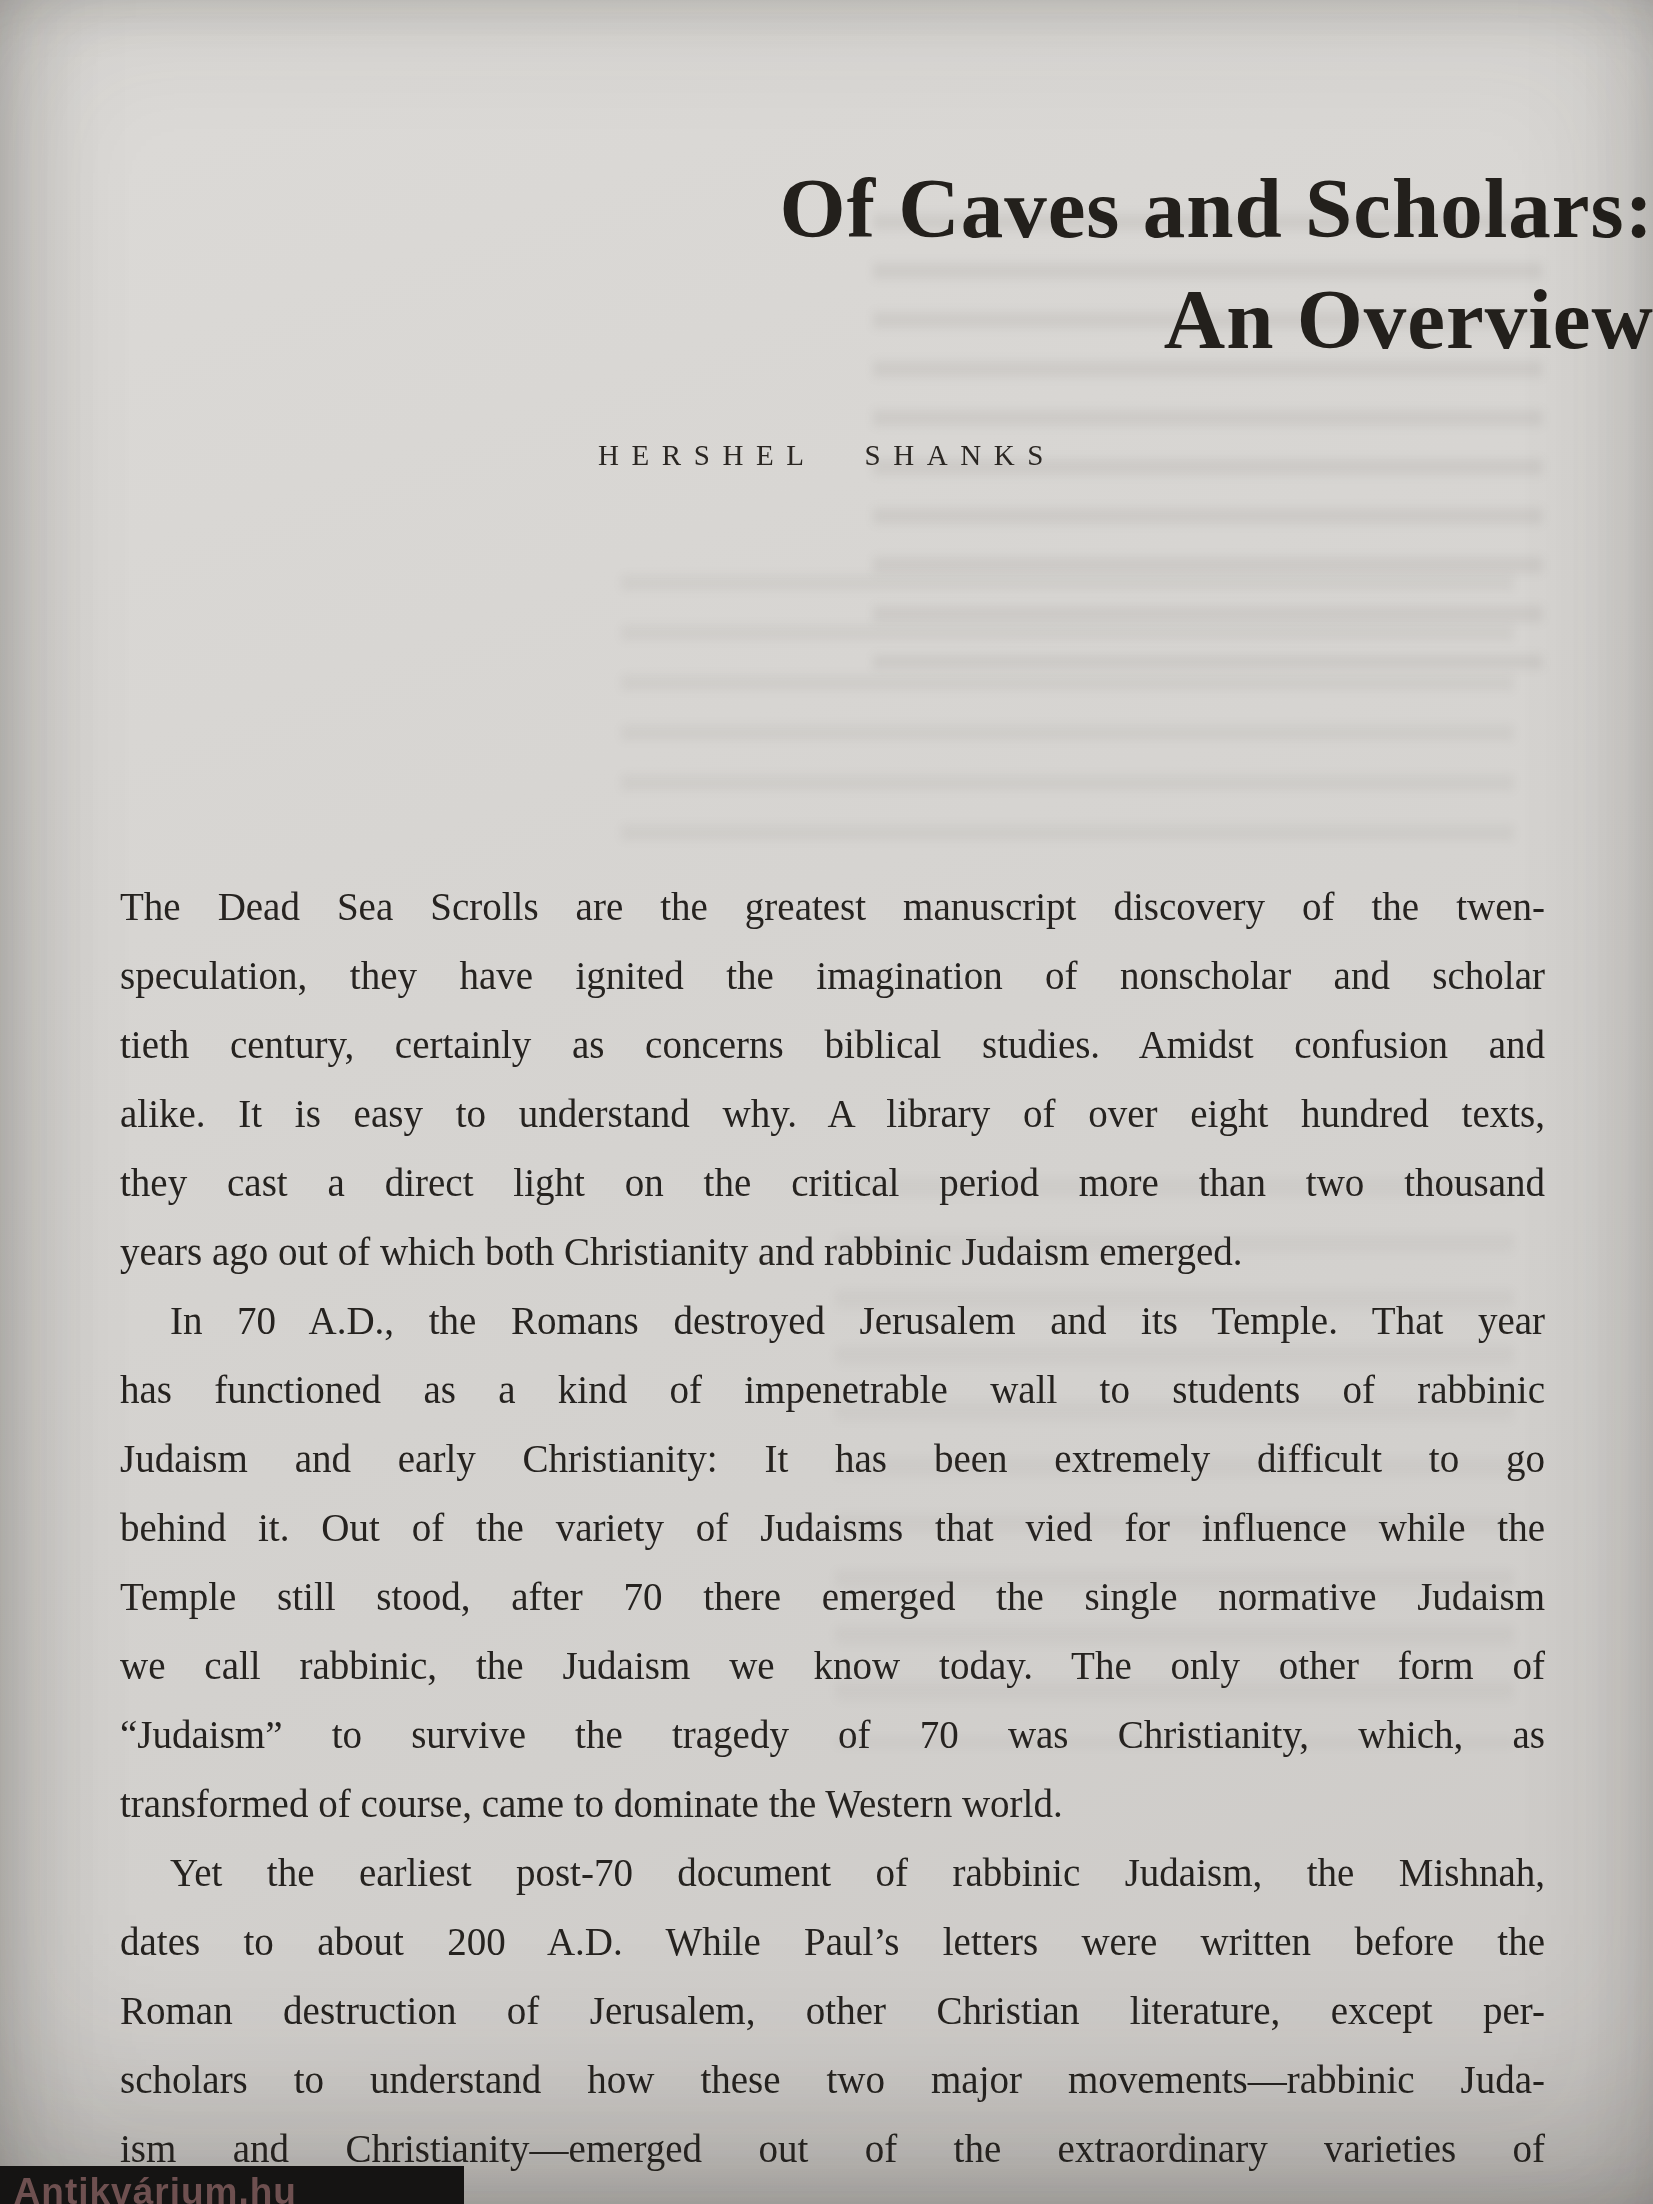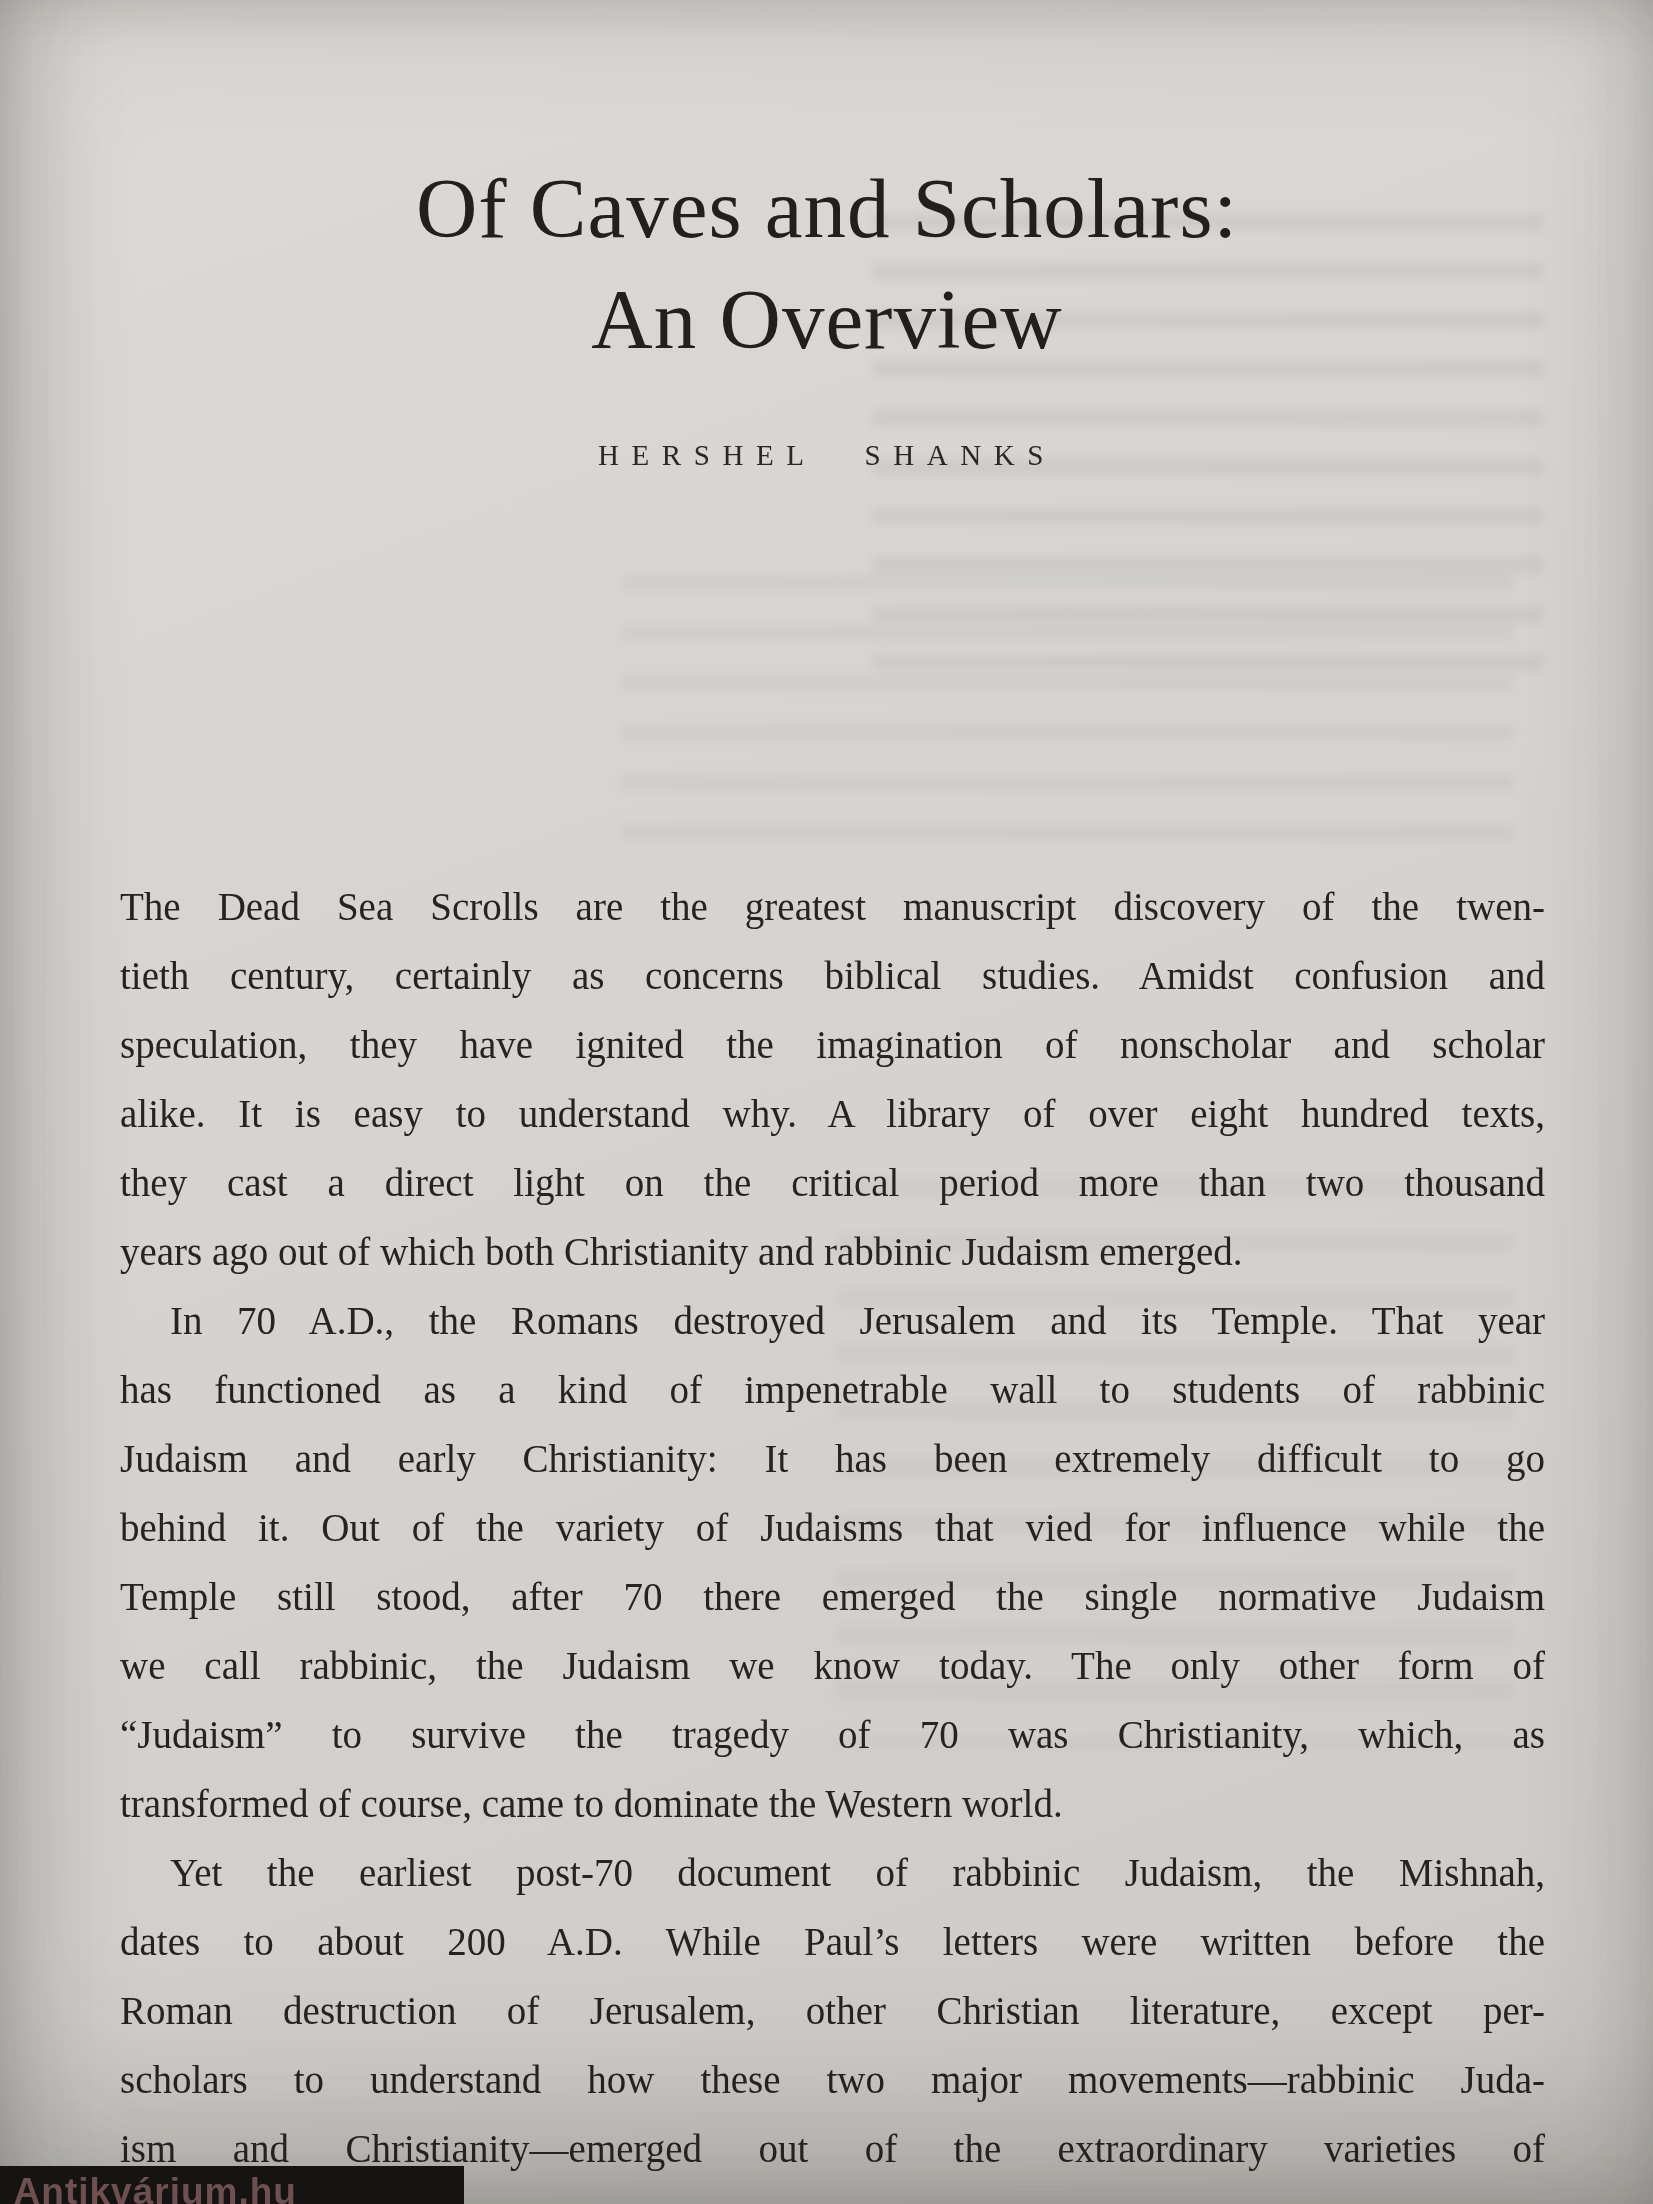--- a/index.html
+++ b/index.html
@@ -45,26 +45,26 @@
     background: repeating-linear-gradient(to bottom,
       rgba(0,0,0,0) 0px, rgba(0,0,0,0) 33px,
       rgba(100,96,90,0.25) 33px, rgba(100,96,90,0.25) 45px,
       rgba(0,0,0,0) 56px);
   }
 
   .title-wrap {
     position: absolute;
     top: 153px; left: 0;
     width: 100%;
-    text-align: center;
+    text-align: right;
     font-size: 85px;
     line-height: 111px;
     letter-spacing: 1px;
     color: #23201c;
-    font-weight: 400;
+    font-weight: 700;
     margin: 0;
   }
   .tline { display: block; }
 
   .author {
     position: absolute;
     top: 439px; left: 0;
     width: 100%;
     text-align: center;
     font-size: 29px;
@@ -135,22 +135,22 @@
     <span class="tline">Of Caves and Scholars:</span>
     <span class="tline">An Overview</span>
   </h1>
 
   <div class="author">HERSHEL SHANKS</div>
 
   <div class="body-text">
 
     <div class="para">
       <div class="line">The Dead Sea Scrolls are the greatest manuscript discovery of the twen-</div>
+      <div class="line">speculation, they have ignited the imagination of nonscholar and scholar</div>
       <div class="line">tieth century, certainly as concerns biblical studies. Amidst confusion and</div>
-      <div class="line">speculation, they have ignited the imagination of nonscholar and scholar</div>
       <div class="line">alike. It is easy to understand why. A library of over eight hundred texts,</div>
       <div class="line">they cast a direct light on the critical period more than two thousand</div>
       <div class="line end">years ago out of which both Christianity and rabbinic Judaism emerged.</div>
     </div>
 
     <div class="para">
       <div class="line indent">In 70 A.D., the Romans destroyed Jerusalem and its Temple. That year</div>
       <div class="line">has functioned as a kind of impenetrable wall to students of rabbinic</div>
       <div class="line">Judaism and early Christianity: It has been extremely difficult to go</div>
       <div class="line">behind it. Out of the variety of Judaisms that vied for influence while the</div>

